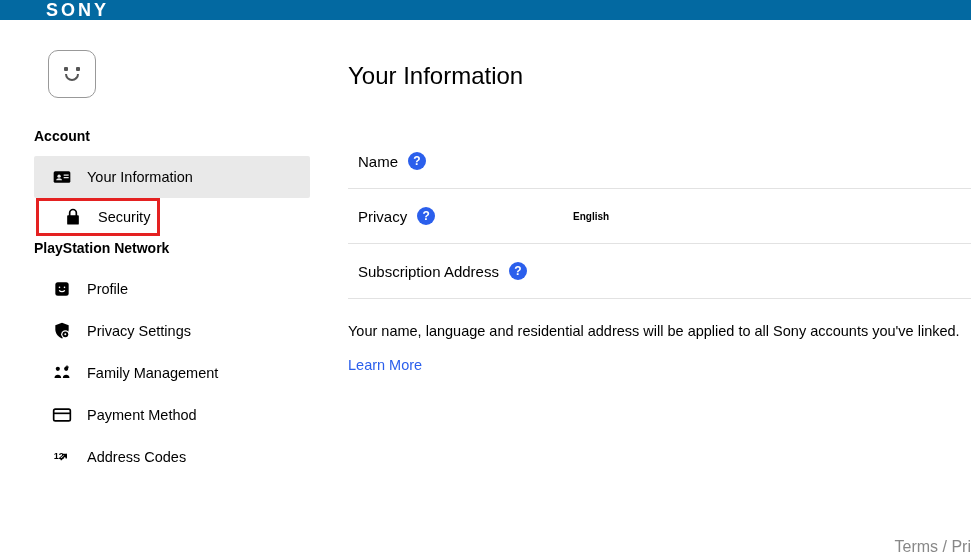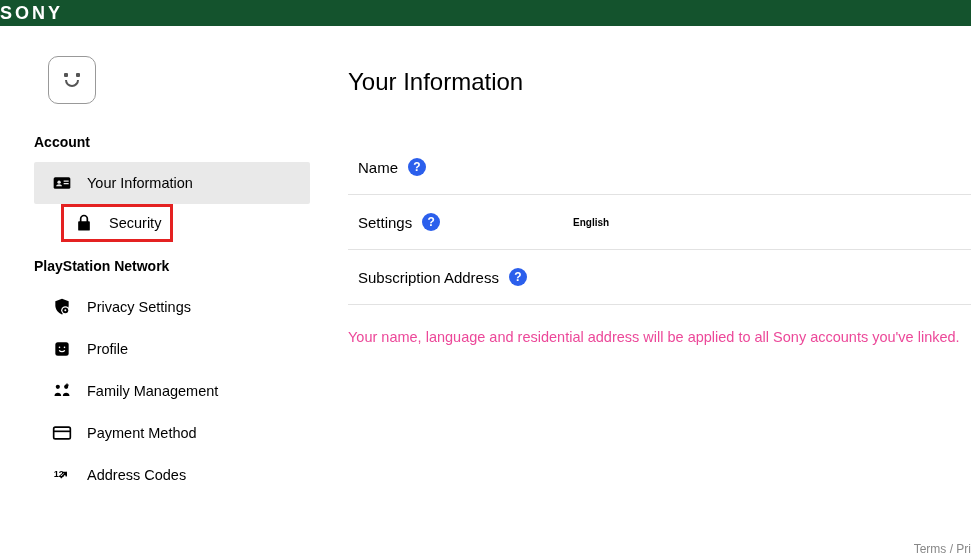--- a/index.html
+++ b/index.html
@@ -7,24 +7,25 @@
       font-family: -apple-system, BlinkMacSystemFont, "Segoe UI", Helvetica, Arial, sans-serif;
       font-size: 14px;
       color: #000;
       background: #fff;
       width: 971px;
       height: 559px;
       overflow: hidden;
       position: relative;
     }
     .topbar {
-      height: 26px;
-      background: #14532d;
-      display: flex;
-      align-items: center;
+      height: 20px;
+      background: #0369a1;
+      display: flex;
+      align-items: center;
+      padding-left: 46px;
     }
     .brand {
       color: #fff;
       font-weight: 700;
       font-size: 18px;
       letter-spacing: 3px;
       font-family: "Arial Black", Arial, sans-serif;
     }
     .layout {
       display: flex;
@@ -81,23 +82,23 @@
       font-size: 14.5px;
     }
     .nav-item.active {
       background: #e9e9e9;
       margin-left: 34px;
       padding-left: 16px;
       border-radius: 2px;
     }
     .nav-item.highlight {
       border: 3px solid #e42121;
-      margin-left: 61px;
-      width: 112px;
-      padding-left: 8px;
+      margin-left: 36px;
+      width: 124px;
+      padding-left: 22px;
       height: 38px;
     }
     .nav-icon {
       width: 22px;
       height: 22px;
       display: flex;
       align-items: center;
       justify-content: flex-end;
       flex-shrink: 0;
     }
@@ -134,33 +135,33 @@
       background: #2b5fec;
       border-radius: 50%;
       color: #fff;
       display: flex; align-items: center; justify-content: center;
       font-size: 12px; font-weight: 700;
       cursor: pointer;
     }
     .note {
       margin-top: 24px;
       font-size: 14.5px;
-      color: #ec4899;
+      color: #000000;
     }
     .link {
       color: #2b5fec;
       margin-top: 18px;
       font-size: 14.5px;
       cursor: pointer;
     }
     .footer {
       position: absolute;
       right: 0;
       bottom: 3px;
-      font-size: 12px;
+      font-size: 16px;
       color: #888;
     }
   </style>
 </head>
 <body>
 
 <div class="topbar">
   <span class="brand">SONY</span>
 </div>
 
@@ -196,44 +197,44 @@
 
     <div class="nav-item highlight">
       <span class="nav-icon">
         <svg viewBox="0 0 24 24" fill="#000">
             <path d="M12 2a5 5 0 0 0-5 5v3H6a1 1 0 0 0-1 1v9a1 1 0 0 0 1 1h12a1 1 0 0 0 1-1v-9a1 1 0 0 0-1-1h-1V7a5 5 0 0 0-5-5zm-3 5a3 3 0 1 1 6 0v3H9V7z"></path>
           </svg>
       </span>
       <span>Security</span>
     </div>
 
-    <div class="section-heading" style="margin-top:16px">PlayStation Network</div>
+    <div class="section-heading" style="margin-top:4px">PlayStation Network</div>
+
+    <div class="nav-item">
+      <span class="nav-icon">
+        <svg viewBox="0 0 24 24" fill="#000">
+            <rect x="4" y="4" width="16" height="16" rx="3"></rect>
+            <circle cx="9" cy="10" r="1" fill="#fff"></circle>
+            <circle cx="15" cy="10" r="1" fill="#fff"></circle>
+            <path d="M9 14c1 1.5 5 1.5 6 0" stroke="#fff" stroke-width="1.5" fill="none" stroke-linecap="round"></path>
+          </svg>
+      </span>
+      <span>Profile</span>
+    </div>
 
     <div class="nav-item">
       <span class="nav-icon">
         <svg viewBox="0 0 24 24" fill="#000">
             <path d="M12 2l8 3v5c0 5-3.5 9.5-8 11-4.5-1.5-8-6-8-11V5l8-3z"></path>
             <circle cx="16" cy="16" r="5" fill="#fff"></circle>
             <circle cx="16" cy="16" r="3.5" fill="#000"></circle>
             <circle cx="16" cy="16" r="1.2" fill="#fff"></circle>
           </svg>
       </span>
       <span>Privacy Settings</span>
-    </div>
-
-    <div class="nav-item">
-      <span class="nav-icon">
-        <svg viewBox="0 0 24 24" fill="#000">
-            <rect x="4" y="4" width="16" height="16" rx="3"></rect>
-            <circle cx="9" cy="10" r="1" fill="#fff"></circle>
-            <circle cx="15" cy="10" r="1" fill="#fff"></circle>
-            <path d="M9 14c1 1.5 5 1.5 6 0" stroke="#fff" stroke-width="1.5" fill="none" stroke-linecap="round"></path>
-          </svg>
-      </span>
-      <span>Profile</span>
     </div>
 
     <div class="nav-item">
       <span class="nav-icon">
         <svg viewBox="0 0 24 24" fill="#000">
             <circle cx="7" cy="7" r="2.5"></circle>
             <circle cx="17" cy="7" r="2.5"></circle>
             <path d="M3 18c0-3 2-4 4-4s4 1 4 4M13 18c0-3 2-4 4-4s4 1 4 4"></path>
             <path d="M18 3v4M16 5h4" stroke="#000" stroke-width="1.5"></path>
           </svg>
@@ -270,31 +271,32 @@
     <div class="info-row">
       <div class="info-label">
         <span>Name</span>
         <span class="help-dot">?</span>
       </div>
       <div class="info-value"></div>
     </div>
 
     <div class="info-row">
       <div class="info-label">
-        <span>Settings</span>
+        <span>Privacy</span>
         <span class="help-dot">?</span>
       </div>
       <div class="info-value">English</div>
     </div>
 
     <div class="info-row">
       <div class="info-label">
         <span>Subscription Address</span>
         <span class="help-dot">?</span>
       </div>
       <div class="info-value"></div>
     </div>
 
     <p class="note">Your name, language and residential address will be applied to all Sony accounts you've linked.</p>
+    <p class="link">Learn More</p>
   </main>
 </div>
 
 <div class="footer">Terms / Pri</div>
 
 </body></html>

